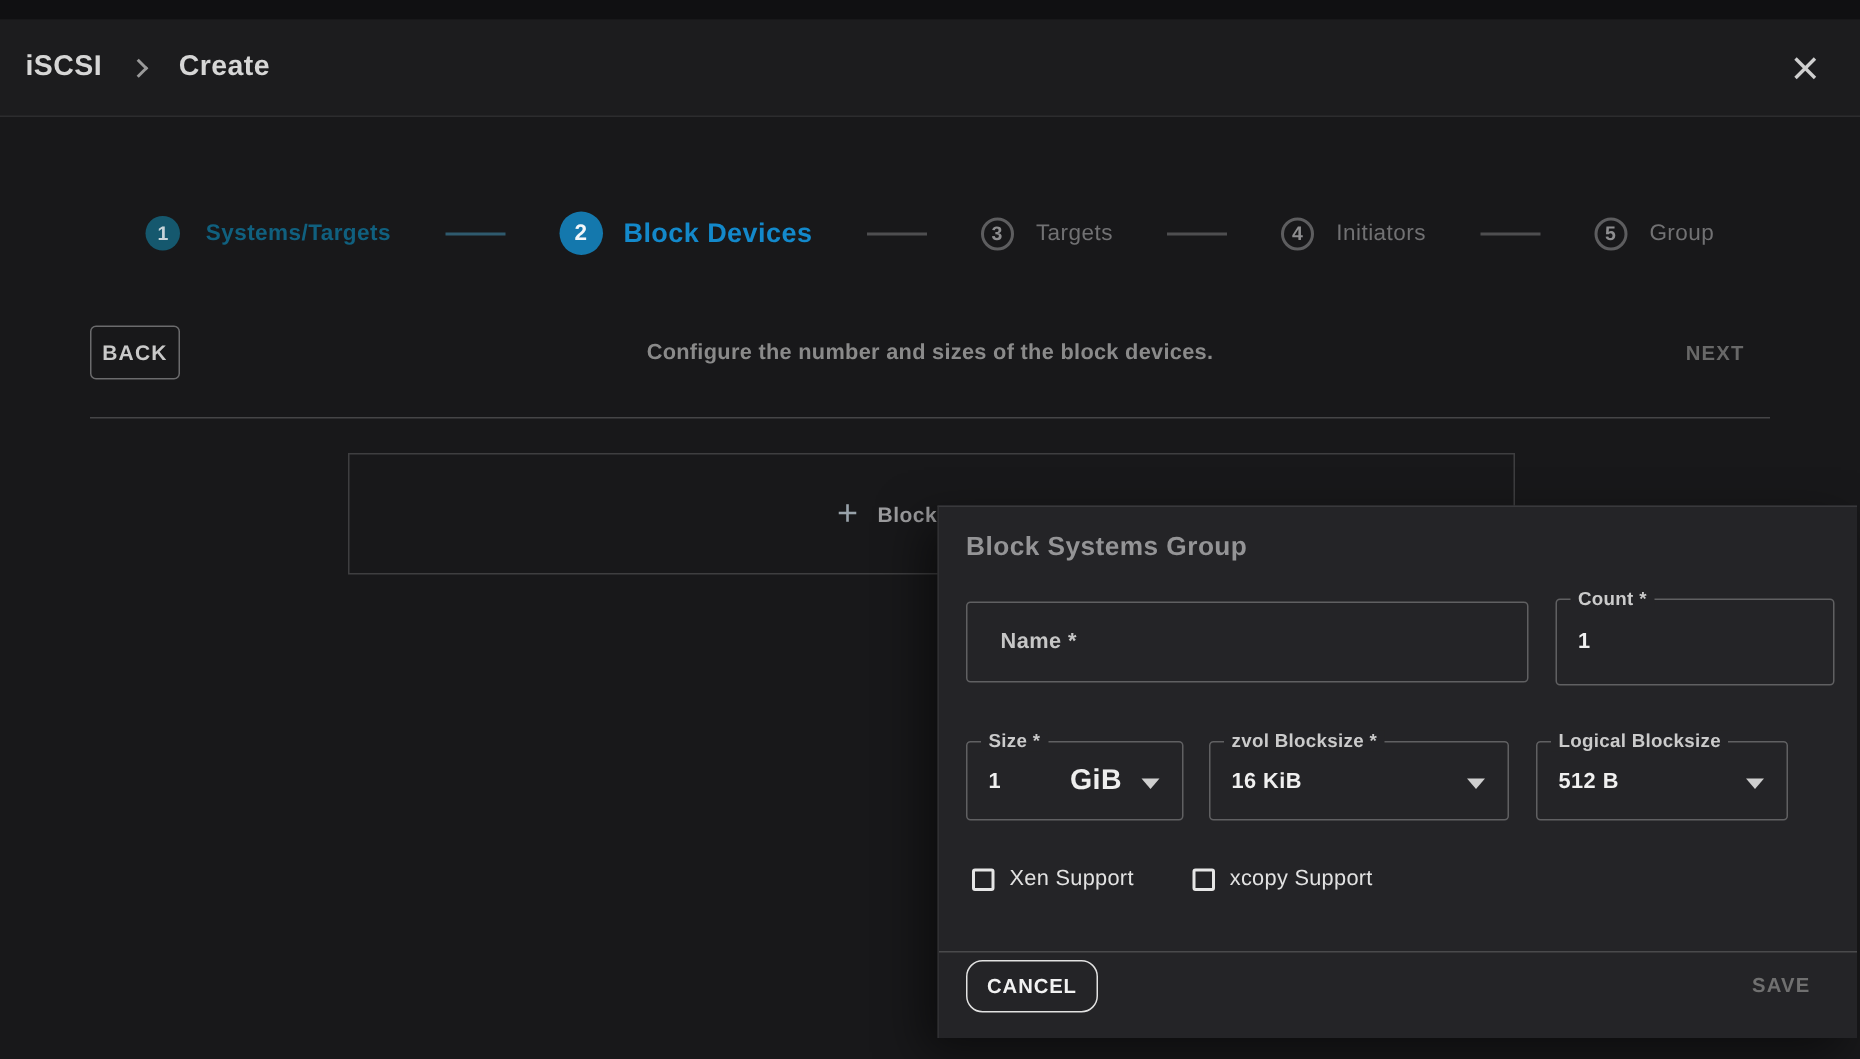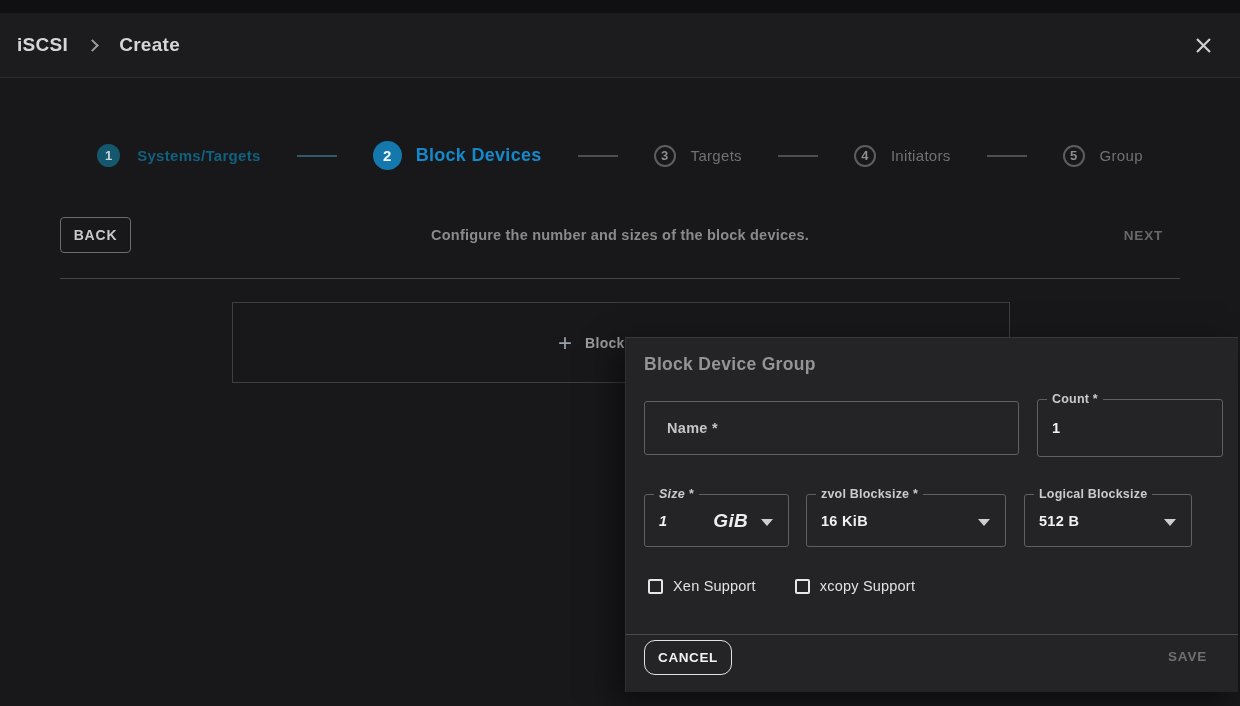--- a/index.html
+++ b/index.html
@@ -27,21 +27,21 @@
   .step.completed .step-circle { width:23px; height:23px; background:var(--step-done-bg); color:#c6d4da; font-size:13px; }
   .step.completed .step-label { color:var(--step-done-text); font-weight:bold; font-size:15px; margin-left:17px; letter-spacing:.3px; }
   .step.active .step-circle { width:29px; height:29px; background:var(--step-active-bg); color:#f2f7fa; font-size:15px; }
   .step.active .step-label { color:var(--step-active-text); font-weight:bold; font-size:18px; margin-left:14px; letter-spacing:.3px; }
   .step.inactive .step-circle { width:22px; height:22px; background:transparent; border:2px solid #5d5d5f; color:#8e8e90; font-size:13px; }
   .step.inactive .step-label { color:#717173; font-size:15px; margin-left:15px; letter-spacing:.3px; }
   .connector { width:40px; height:2px; background:#4e4e50; margin:0 36px; }
   .connector.blue { background:#2f5a6e; }
 
   
-  .back-btn { position:absolute; left:60px; top:217px; width:71px; height:36px; background:transparent;
+  .back-btn { position:absolute; left:60px; top:217px; width:60px; height:36px; background:transparent;
               border:1px solid #6b6b6d; border-radius:4px; color:#c9c9c9; font-weight:bold; font-size:14px;
               letter-spacing:.8px; display:flex; align-items:center; justify-content:center; cursor:pointer;
               font-family:"Liberation Sans", sans-serif; }
   .instruction { position:absolute; left:0; top:227px; width:100%; text-align:center; color:#8a8a8a;
                  font-weight:bold; font-size:14.5px; letter-spacing:.2px; }
   .next-btn { position:absolute; right:77px; top:228px; color:#686868; font-weight:bold; font-size:13.5px;
               letter-spacing:.8px; cursor:pointer; }
   .toolbar-divider { position:absolute; left:60px; right:60px; top:278px; height:1px; background:#454547; }
 
   
@@ -65,21 +65,21 @@
   .field .value { position:absolute; left:14px; top:50%; transform:translateY(-50%);
                   font-size:14.5px; font-weight:bold; color:#f0f0f0; letter-spacing:.3px; }
   .dd-arrow { position:absolute; right:15px; top:50%; margin-top:-2px; width:0; height:0;
               border-left:6px solid transparent; border-right:6px solid transparent;
               border-top:7px solid #cfcfcf; cursor:pointer; }
   .unit-select { position:absolute; right:40px; top:50%; transform:translateY(-50%); font-size:19px;
                  font-weight:bold; color:#eeeeee; cursor:pointer; letter-spacing:.3px; }
 
   .field-name  { left:18px;  top:63px;  width:375px; height:54px; }
   .field-count { left:411px; top:61px;  width:186px; height:58px; }
-  .field-size  { left:18px;  top:156px; width:145px; height:53px;font-style:italic; }
+  .field-size  { left:18px;  top:156px; width:145px; height:53px; }
   .field-zvol  { left:180px; top:156px; width:200px; height:53px; }
   .field-lbs   { left:398px; top:156px; width:168px; height:53px;padding-left:32px; }
 
   .checkbox-row { position:absolute; left:22px; top:240px; display:flex; align-items:center; }
   .checkbox-item { display:flex; align-items:center; cursor:pointer; }
   .checkbox-item + .checkbox-item { margin-left:39px; }
   .checkbox-box { width:15px; height:15px; border:2px solid #e6e6e6; border-radius:2px; background:transparent; }
   .checkbox-label { margin-left:10px; color:#e2e2e2; font-size:14.5px; letter-spacing:.2px; }
 
   .dialog-footer-divider { position:absolute; left:0; top:296px; width:100%; height:1px; background:#4a4a4c; }
@@ -141,21 +141,21 @@
   <div class="instruction">Configure the number and sizes of the block devices.</div>
   <span class="next-btn">NEXT</span>
   <div class="toolbar-divider"></div>
 
   <div class="add-box">
     <span class="plus-icon">+</span>
     <span class="add-label">Block Devices</span>
   </div>
 
   <div class="dialog">
-    <div class="dialog-title">Block Device Group</div>
+    <div class="dialog-title">Block Systems Group</div>
 
     <div class="field field-name">
       <span class="inner-label">Name *</span>
     </div>
 
     <div class="field field-count">
       <span class="float-label">Count *</span>
       <span class="value">1</span>
     </div>
 

